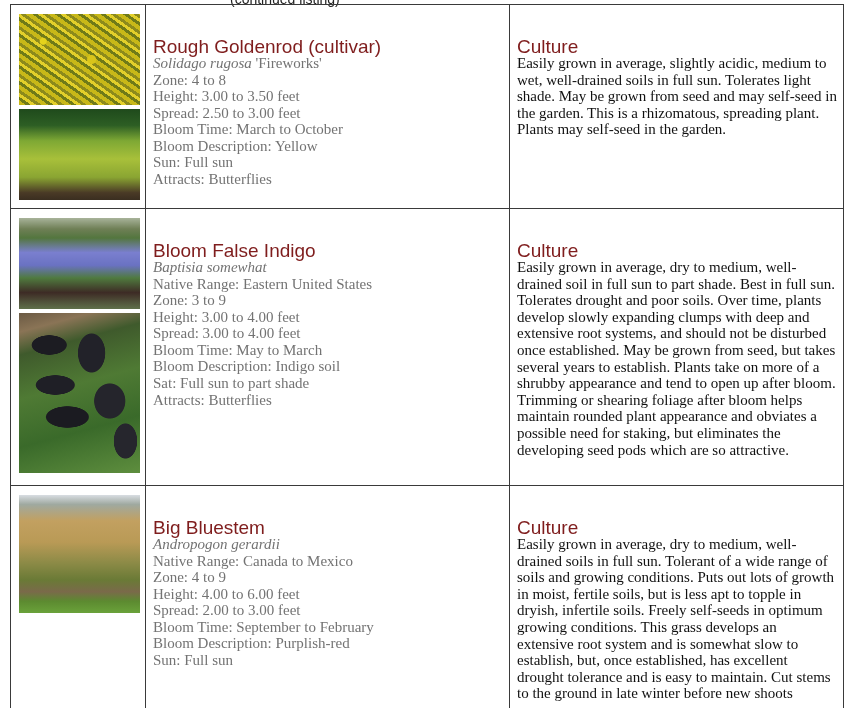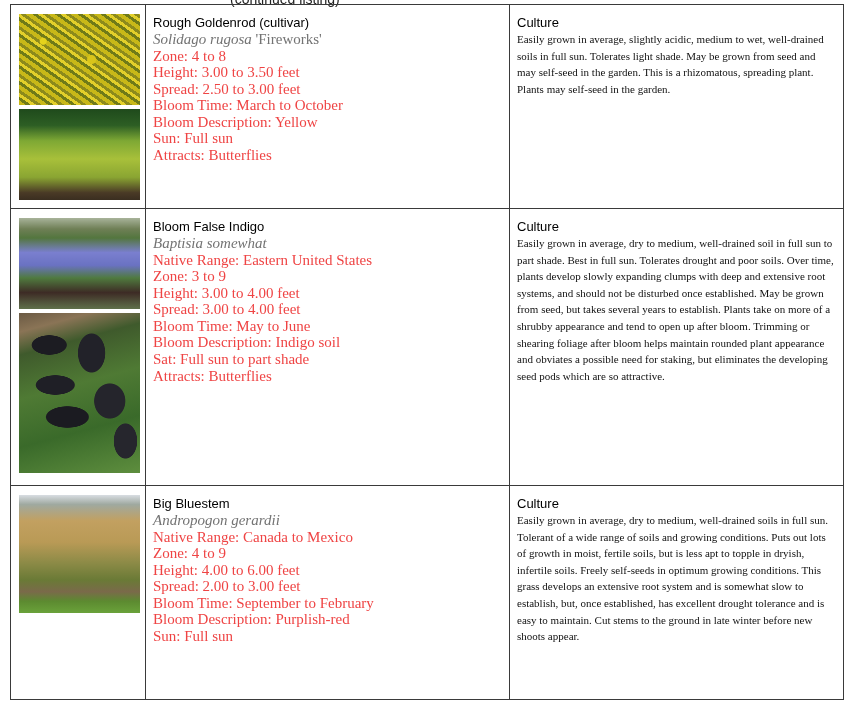--- a/index.html
+++ b/index.html
@@ -6,25 +6,25 @@
     body { width: 850px; height: 708px; position: relative; overflow: hidden; font-family: "DejaVu Serif", serif; color: #111; }
     .cut-top { position: absolute; left: 230px; top: -9px; font-family: "Liberation Sans", sans-serif; font-size: 14px; color: #222; white-space: nowrap; }
     table.plants { position: absolute; left: 10px; top: 4px; border-collapse: collapse; width: 834px; }
     table.plants td { border: 1.5px solid #3a3a3a; vertical-align: top; padding: 0; }
     td.img-cell { width: 134px; }
     td.info-cell { width: 363px; }
     td.culture-cell { width: 333px; }
     .img-stack { padding: 9px 0 0 8px; }
     .photo { width: 121px; margin-bottom: 4px; position: relative; overflow: hidden; }
     .info, .culture { padding: 9px 0 0 7px; }
-    .common-name, .culture-title { font-family: "Liberation Sans", sans-serif; font-size: 13px; line-height: 17px; color: #000000; }
+    .common-name, .culture-title { font-family: "Liberation Sans", sans-serif; font-size: 19px; line-height: 17px; color: #7f1d1d; margin-top: 24px; }
     .sci-name { font-family: "Liberation Serif", serif; font-style: italic; font-size: 15px; line-height: 16.5px; color: #737373; }
     .sci-name .cultivar { font-style: normal; }
-    .attr { font-family: "Liberation Serif", serif; font-size: 15px; line-height: 16.6px; color: #ef4444; white-space: nowrap; }
-    .culture-text { font-family: "Liberation Serif", serif; font-size: 11px; line-height: 16.6px; color: #111; padding-right: 6px; }
+    .attr { font-family: "Liberation Serif", serif; font-size: 15px; line-height: 16.6px; color: #737373; white-space: nowrap; }
+    .culture-text { font-family: "Liberation Serif", serif; font-size: 15px; line-height: 16.6px; color: #111; padding-right: 6px; }
     
     .ph-goldenrod-1 { height: 91px; background:
         radial-gradient(circle at 20% 30%, #e5d21c 0 3px, transparent 4px),
         radial-gradient(circle at 60% 50%, #d9c51a 0 4px, transparent 5px),
         repeating-linear-gradient(35deg, #c8b818 0 4px, #6f7a18 4px 7px, #e2cf2a 7px 10px, #8c8a1c 10px 13px);
     }
     .ph-goldenrod-2 { height: 91px; background:
         linear-gradient(to bottom, #1f4a1c 0%, #2d5e24 18%, #7ea834 35%, #a8c03a 55%, #8aa532 75%, #4a3a26 92%, #3a2e20 100%);
     }
     .ph-indigo-1 { height: 91px; background:
@@ -87,21 +87,21 @@
       </div>
     </td>
     <td class="info-cell">
       <div class="info">
         <div class="common-name">Bloom False Indigo</div>
         <div class="sci-name">Baptisia somewhat</div>
         <div class="attr">Native Range: Eastern United States</div>
         <div class="attr">Zone: 3 to 9</div>
         <div class="attr">Height: 3.00 to 4.00 feet</div>
         <div class="attr">Spread: 3.00 to 4.00 feet</div>
-        <div class="attr">Bloom Time: May to June</div>
+        <div class="attr">Bloom Time: May to March</div>
         <div class="attr">Bloom Description: Indigo soil</div>
         <div class="attr">Sat: Full sun to part shade</div>
         <div class="attr">Attracts: Butterflies</div>
       </div>
     </td>
     <td class="culture-cell">
       <div class="culture">
         <div class="culture-title">Culture</div>
         <div class="culture-text">Easily grown in average, dry to medium, well-drained soil in full sun to part shade. Best in full sun. Tolerates drought and poor soils. Over time, plants develop slowly expanding clumps with deep and extensive root systems, and should not be disturbed once established. May be grown from seed, but takes several years to establish. Plants take on more of a shrubby appearance and tend to open up after bloom. Trimming or shearing foliage after bloom helps maintain rounded plant appearance and obviates a possible need for staking, but eliminates the developing seed pods which are so attractive.</div>
       </div>

